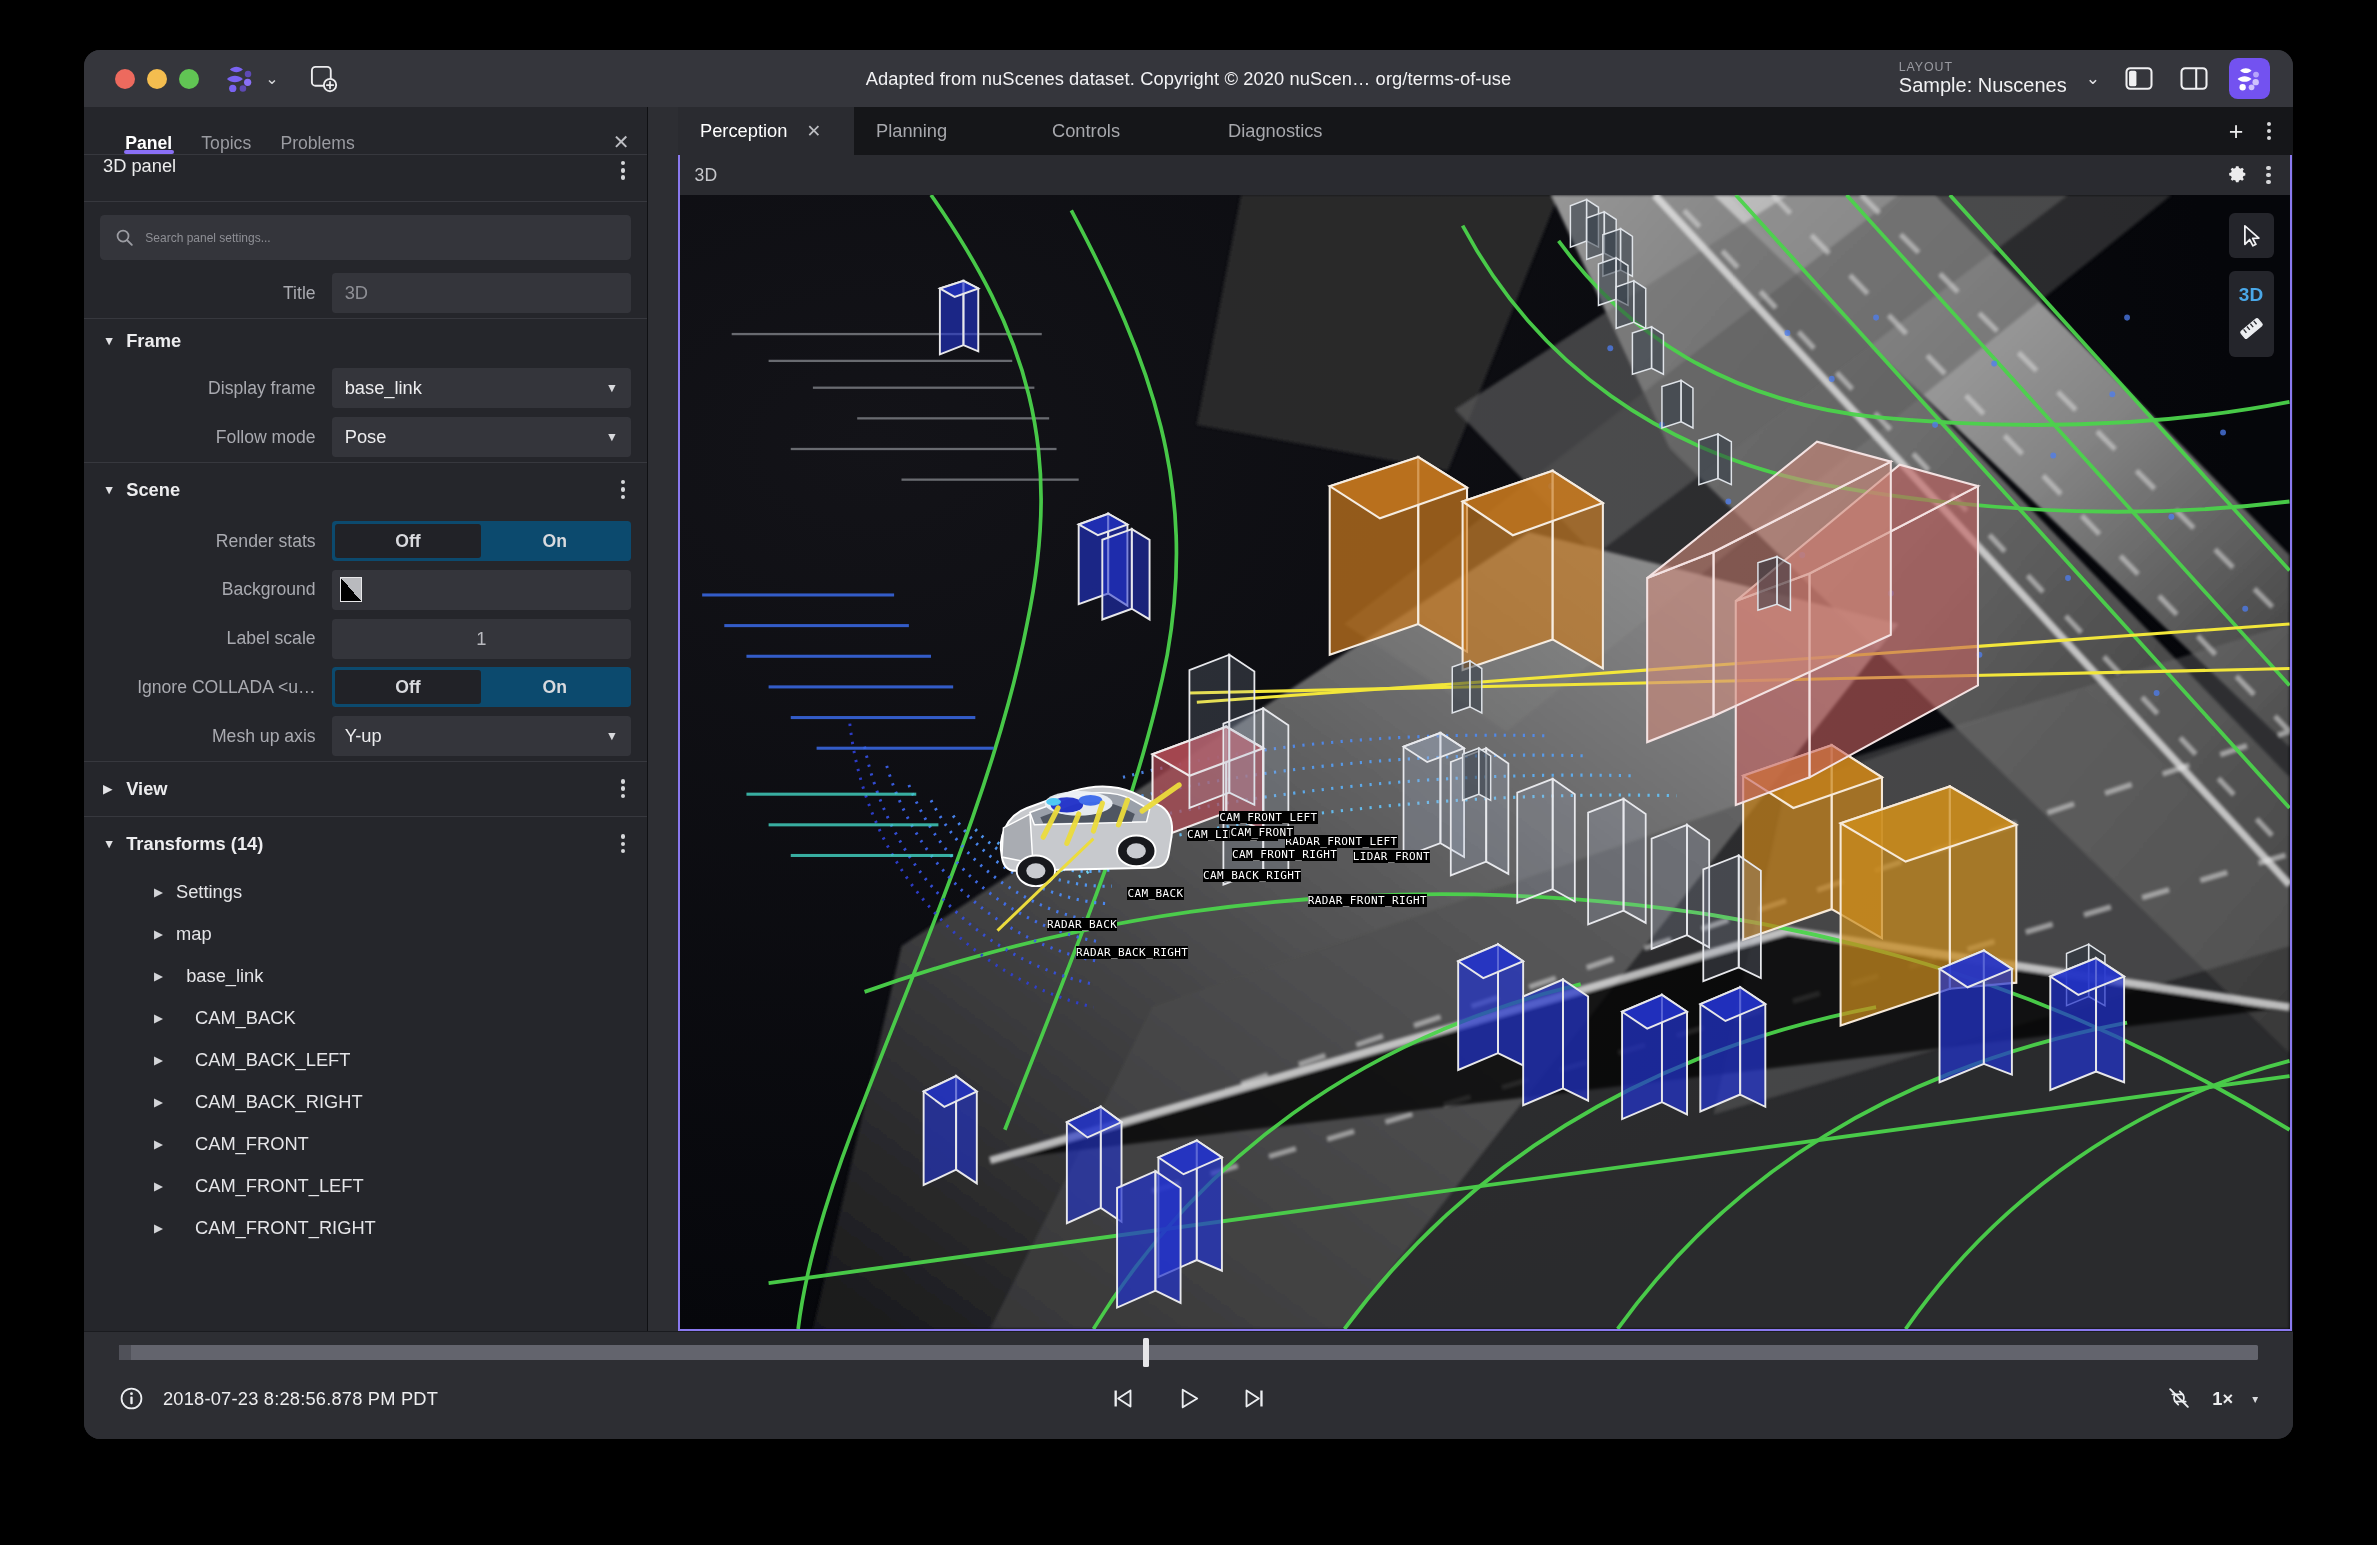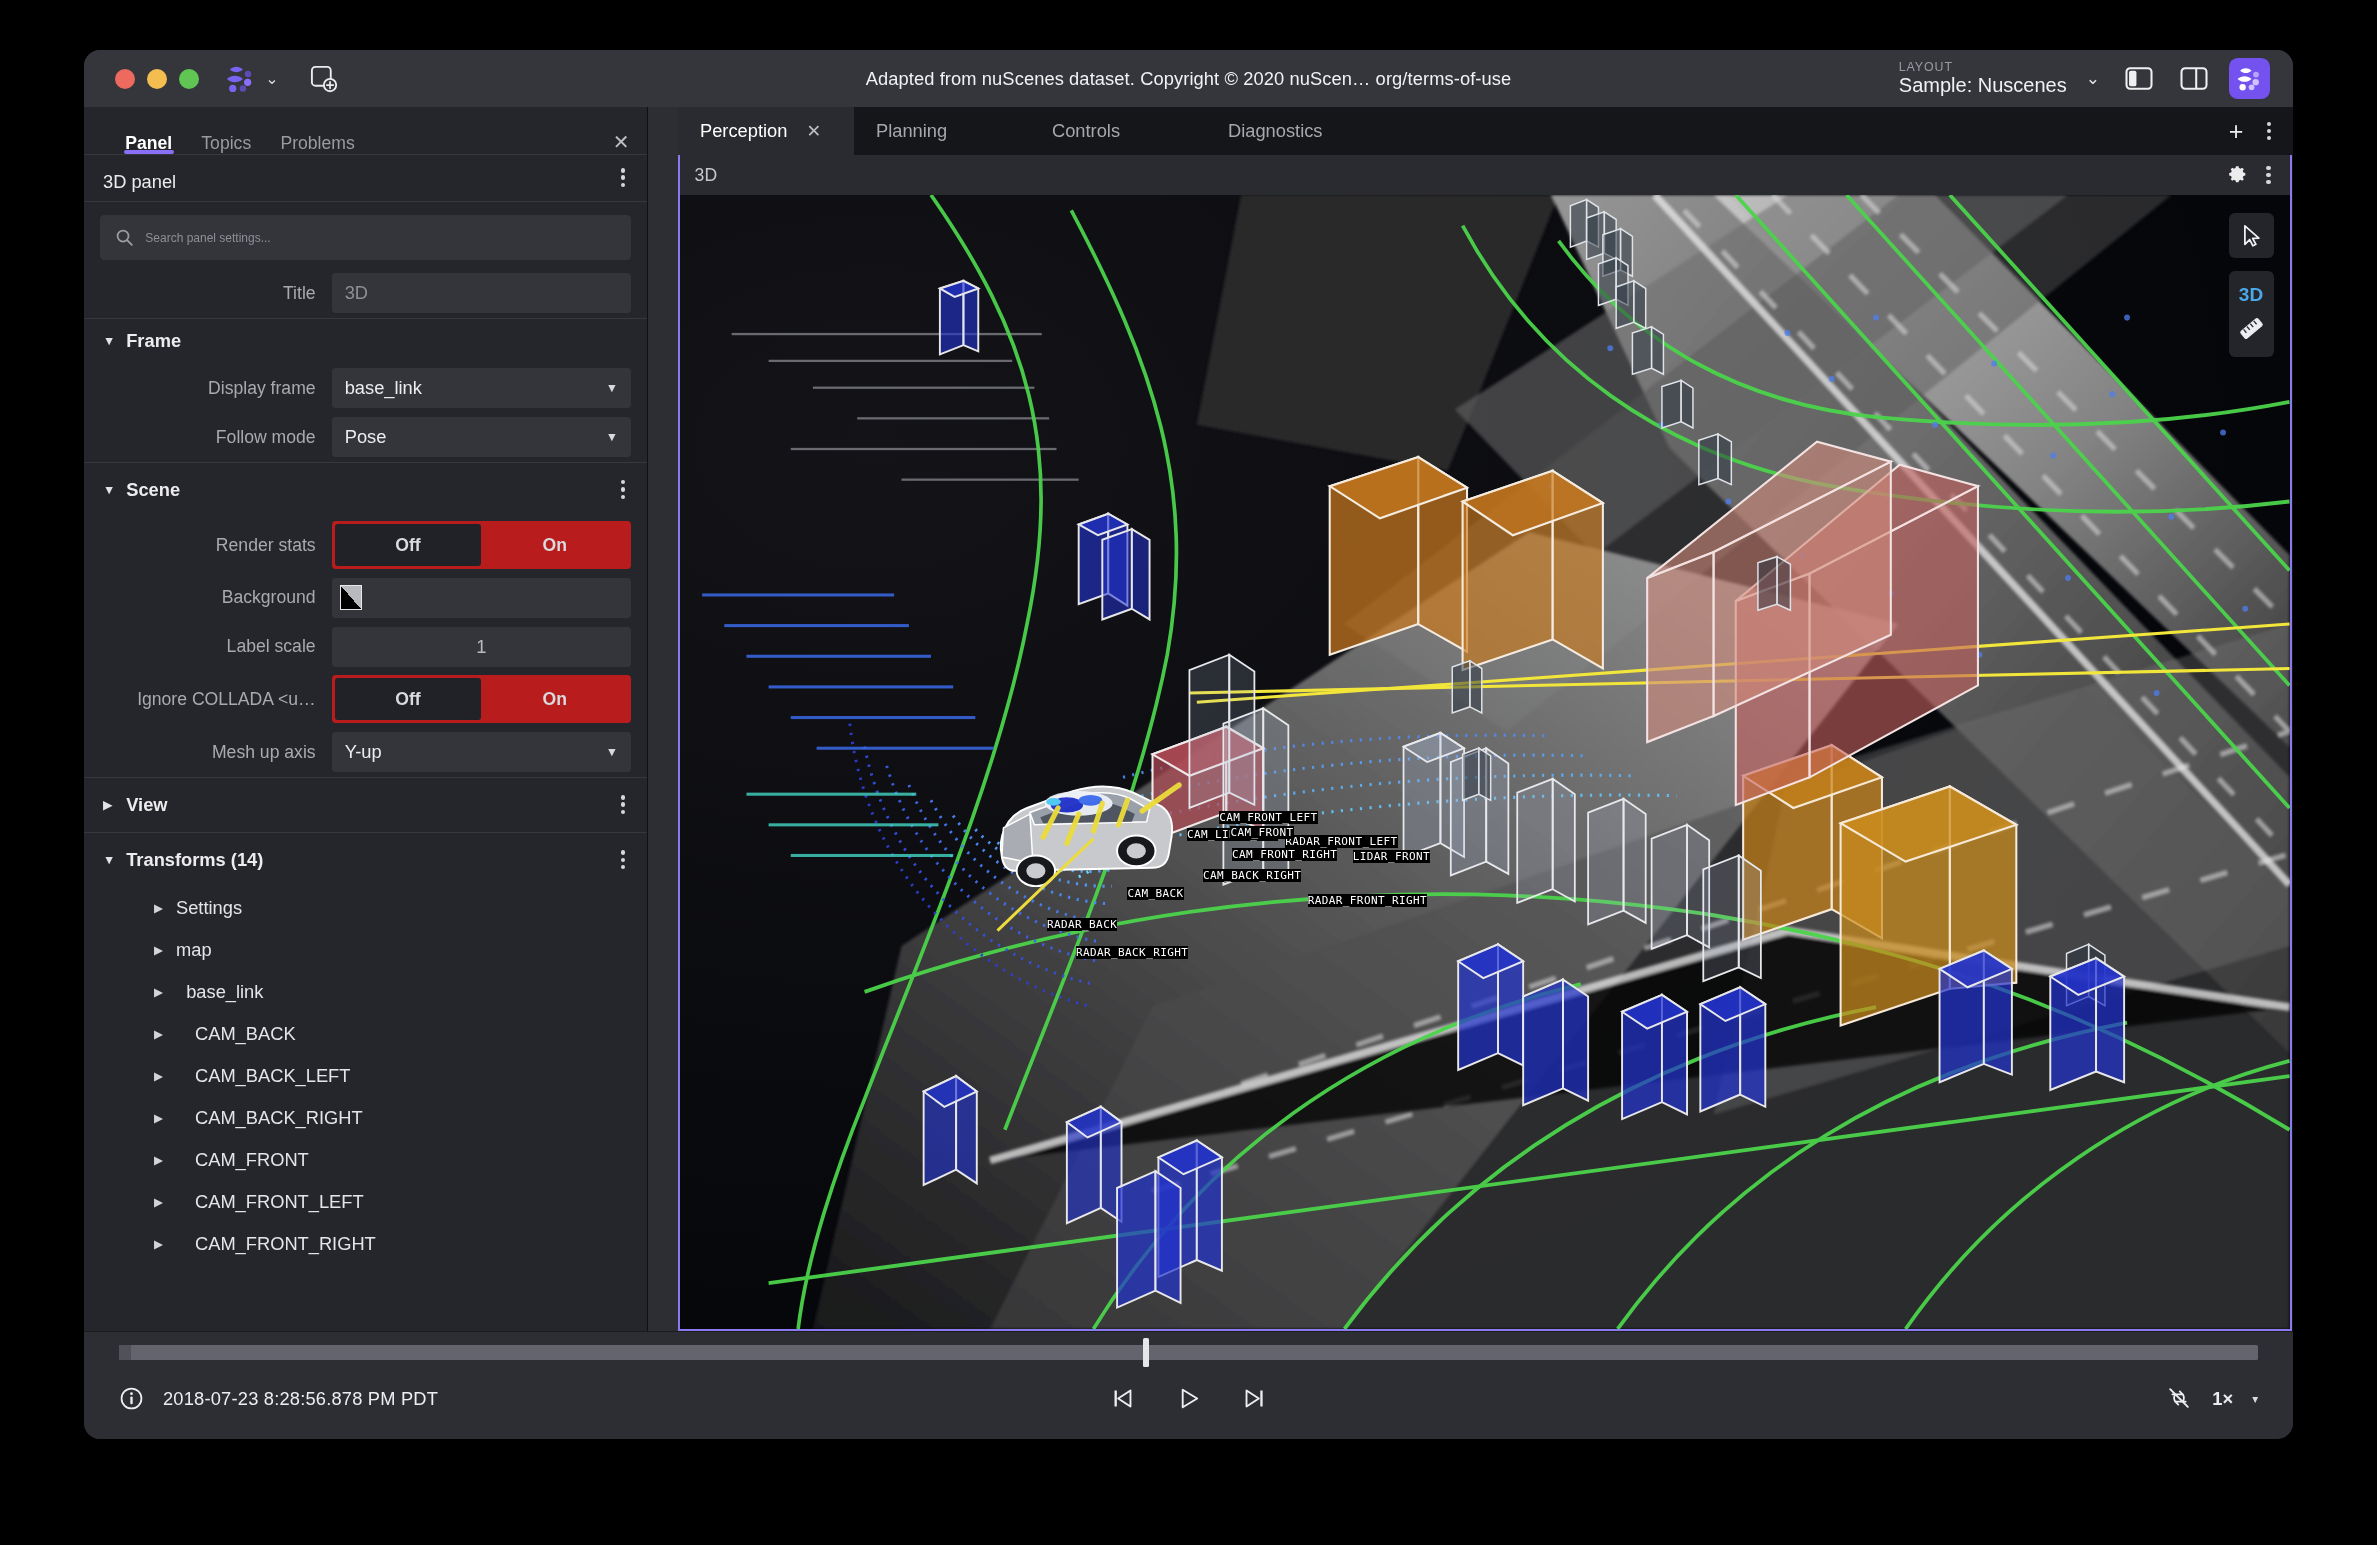--- a/index.html
+++ b/index.html
@@ -100,21 +100,21 @@
     content: ""; position: absolute; left: 13px; right: 13px; bottom: 0;
     height: 3.7px; background: #8a70f6; border-radius: 2.2px;
   }
   #sidebar-close {
     margin-left: auto; display: flex; align-items: center;
     padding: 0 17.6px; color: #bdbec3; font-size: 20px; cursor: pointer;
   }
 
   #panel-header {
     height: 48px; flex: 0 0 48px;
-    display: flex; align-items: flex-end;
+    display: flex; align-items: flex-start;
     padding: 0 16px 8px 19px;
     border-top: 0.7px solid #37383e;
     border-bottom: 0.7px solid #37383e;
     background: #25262b;
   }
   #panel-header .ph-title { color: #ececed; font-size: 18.3px; }
   .kebab { margin-left: auto; display: flex; flex-direction: column; gap: 2.9px; padding: 5.9px; cursor: pointer; }
   .kebab i { width: 4.4px; height: 4.4px; border-radius: 50%; background: #d6d7da; display: block; }
 
   #sidebar-scroll {
@@ -151,21 +151,21 @@
     color: #b9babf; font-size: 18.3px;
   }
   .select-input {
     height: 40px; background: #34353b; border-radius: 3.7px;
     display: flex; align-items: center; padding: 0 13px;
     color: #ececee; font-size: 18.3px; cursor: pointer;
   }
   .select-input .caret { margin-left: auto; font-size: 12.4px; color: #d8d9dc; }
 
   .toggle-group {
-    height: 48px; background: #b91c1c; border-radius: 3.7px;
+    height: 40px; background: #0c4a6e; border-radius: 3.7px;
     display: flex; align-items: stretch; padding: 2.9px;
   }
   .toggle-opt {
     flex: 1 1 50%; display: flex; align-items: center; justify-content: center;
     color: #d9dade; font-size: 17.6px; font-weight: bold; border-radius: 2.9px; cursor: pointer;
   }
   .toggle-opt.sel { background: #212227; }
 
   .color-swatch-wrap {
     height: 40px; background: #34353b; border-radius: 3.7px;

